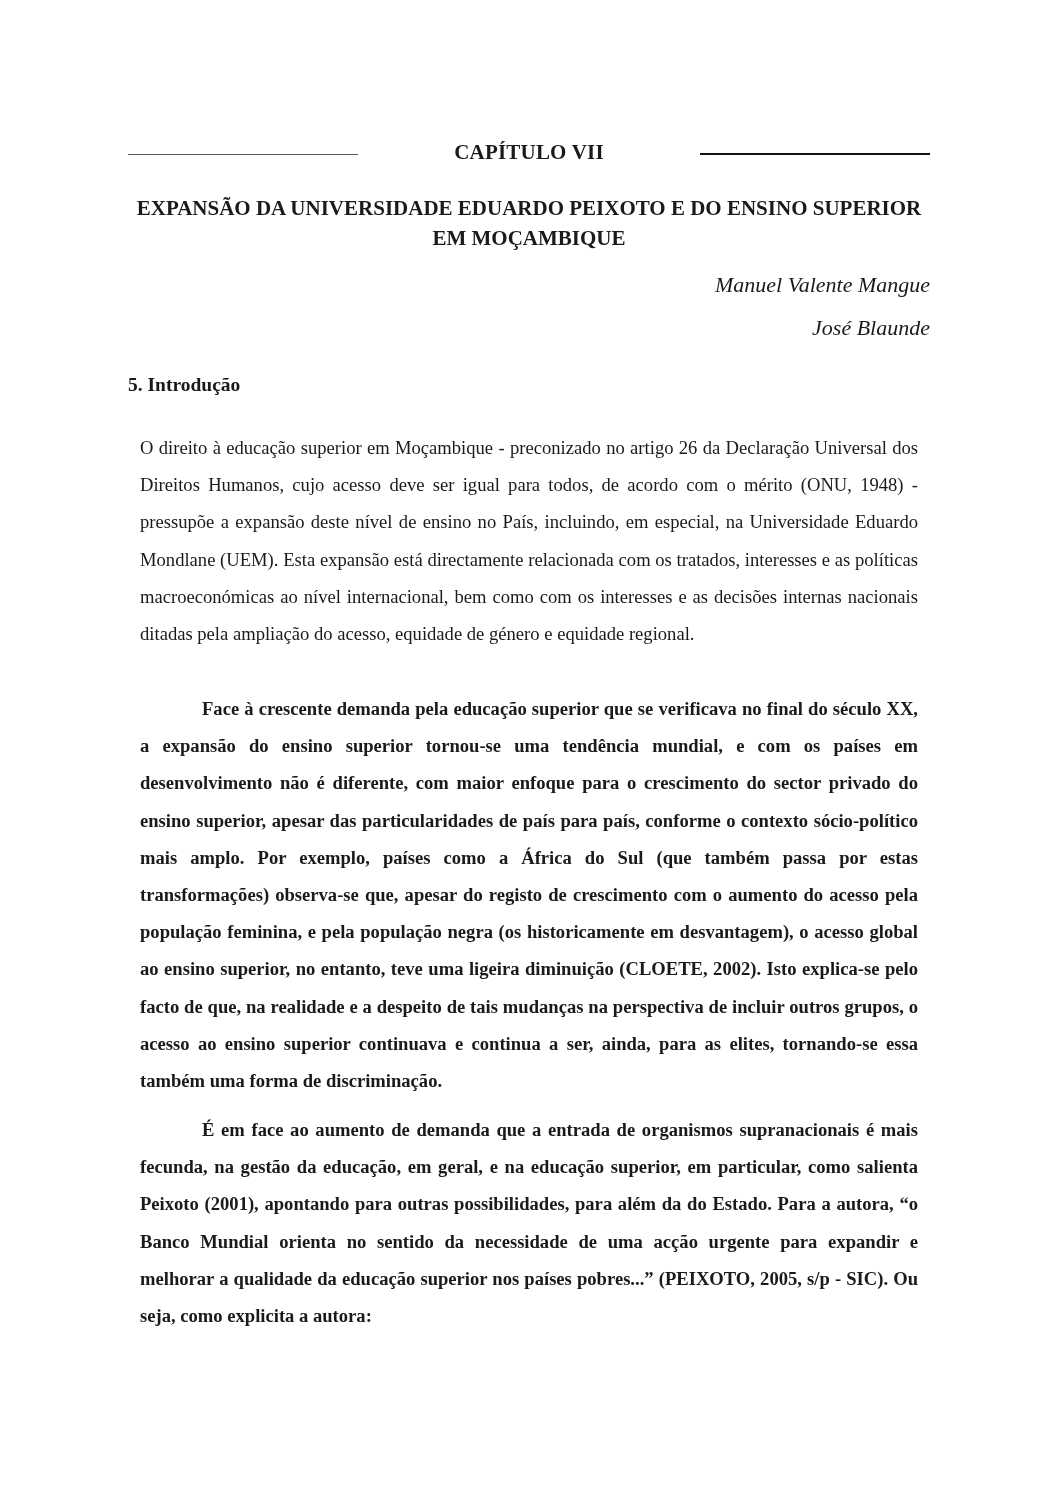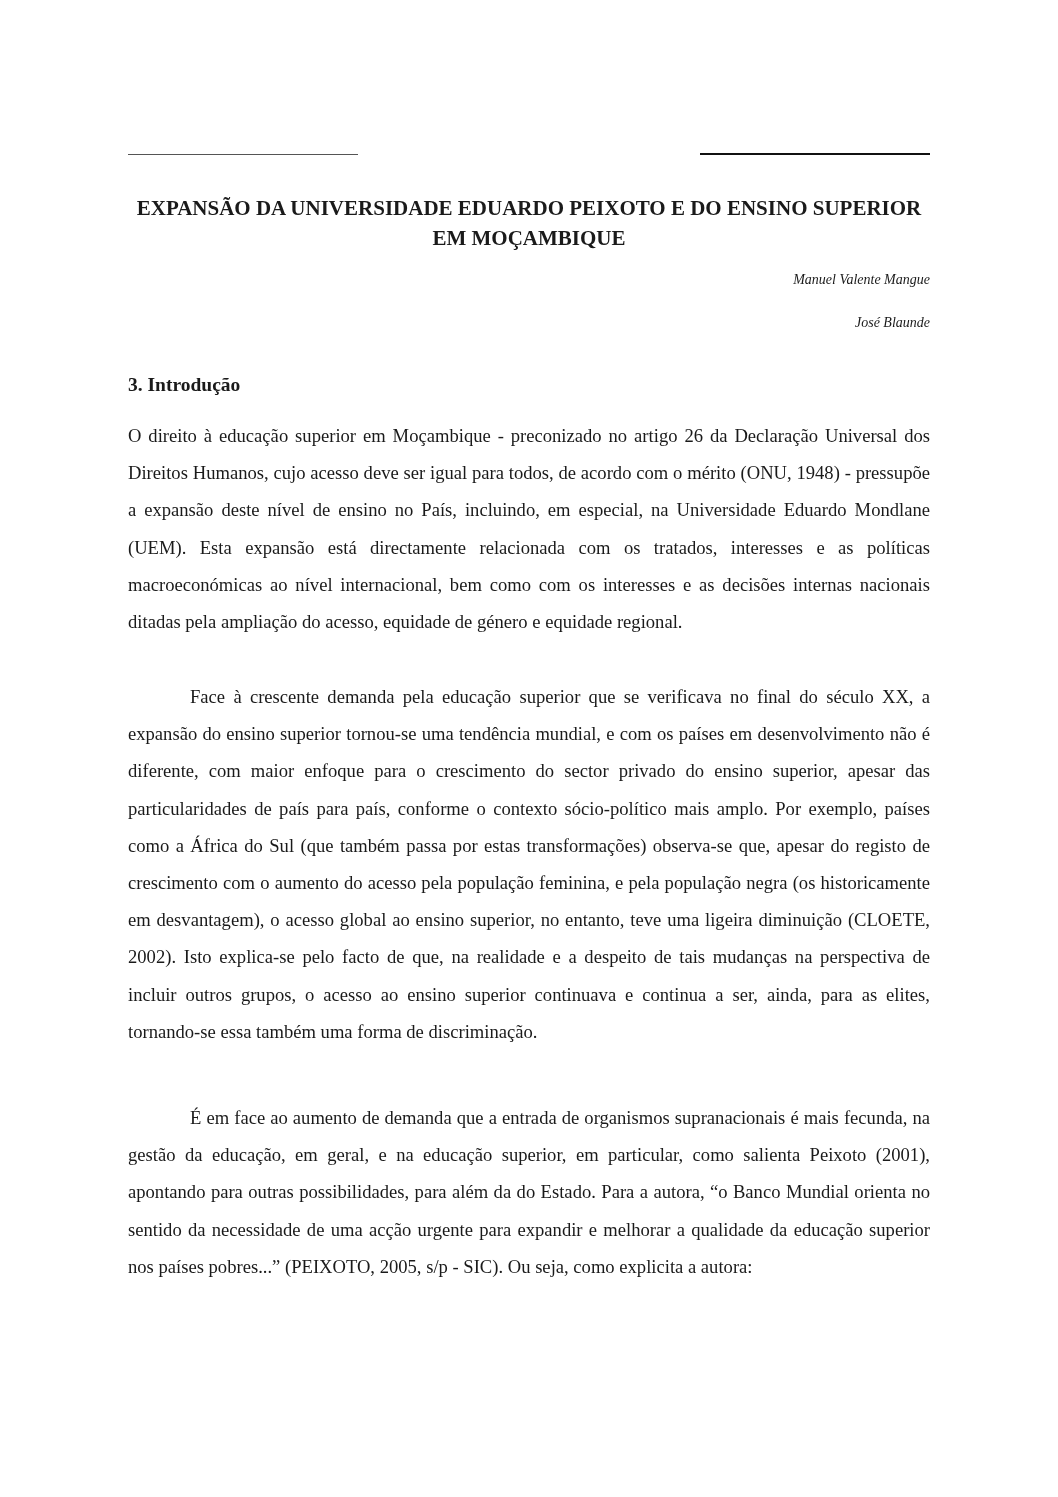--- a/index.html
+++ b/index.html
@@ -61,64 +61,65 @@
       width: 802px;
       text-align: center;
       font-weight: bold;
       font-size: 21px;
       line-height: 30px;
     }
     .author {
       position: absolute;
       right: 0;
       font-style: italic;
-      font-size: 14px;
+      font-size: 22px;
       text-align: right;
     }
     .author-1 { top: 272px; }
     .author-2 { top: 315px; }
     .section-heading {
       position: absolute;
       top: 374px;
       left: 0;
       font-weight: bold;
       font-size: 19.5px;
     }
     .body-text {
       position: absolute;
       left: 0;
       width: 802px;
       font-size: 18.6px;
       line-height: 37.2px;
       text-align: justify;
     }
     .body-text p {
-      margin: 0;
+      margin: 12px;
     }
     .p1 { top: 417px; }
     .p2 { top: 678px; }
     .p3 { top: 1099px; }
-    .indent { text-indent: 62px; }
+    .indent { text-indent: 62px; font-weight: bold; }
   </style>
 </head>
 <body>
 
 <div class="page">
 
   <div class="chapter-row">
     <div class="rule-left"></div>
+    <div class="chapter-label">CAPÍTULO VII</div>
     <div class="rule-right"></div>
   </div>
 
   <div class="chapter-title">EXPANSÃO DA UNIVERSIDADE EDUARDO PEIXOTO E DO ENSINO SUPERIOR EM MOÇAMBIQUE</div>
 
   <div class="author author-1">Manuel Valente Mangue</div>
   <div class="author author-2">José Blaunde</div>
 
-  <div class="section-heading">3. Introdução</div>
+  <div class="section-heading">5. Introdução</div>
 
   <div class="body-text p1">
     <p>O direito à educação superior em Moçambique - preconizado no artigo 26 da Declaração Universal dos Direitos Humanos, cujo acesso deve ser igual para todos, de acordo com o mérito (ONU, 1948) - pressupõe a expansão deste nível de ensino no País, incluindo, em especial, na Universidade Eduardo Mondlane (UEM). Esta expansão está directamente relacionada com os tratados, interesses e as políticas macroeconómicas ao nível internacional, bem como com os interesses e as decisões internas nacionais ditadas pela ampliação do acesso, equidade de género e equidade regional.</p>
   </div>
 
   <div class="body-text p2">
     <p class="indent">Face à crescente demanda pela educação superior que se verificava no final do século XX, a expansão do ensino superior tornou-se uma tendência mundial, e com os países em desenvolvimento não é diferente, com maior enfoque para o crescimento do sector privado do ensino superior, apesar das particularidades de país para país, conforme o contexto sócio-político mais amplo. Por exemplo, países como a África do Sul (que também passa por estas transformações) observa-se que, apesar do registo de crescimento com o aumento do acesso pela população feminina, e pela população negra (os historicamente em desvantagem), o acesso global ao ensino superior, no entanto, teve uma ligeira diminuição (CLOETE, 2002). Isto explica-se pelo facto de que, na realidade e a despeito de tais mudanças na perspectiva de incluir outros grupos, o acesso ao ensino superior continuava e continua a ser, ainda, para as elites, tornando-se essa também uma forma de discriminação.</p>
   </div>
 
   <div class="body-text p3">

